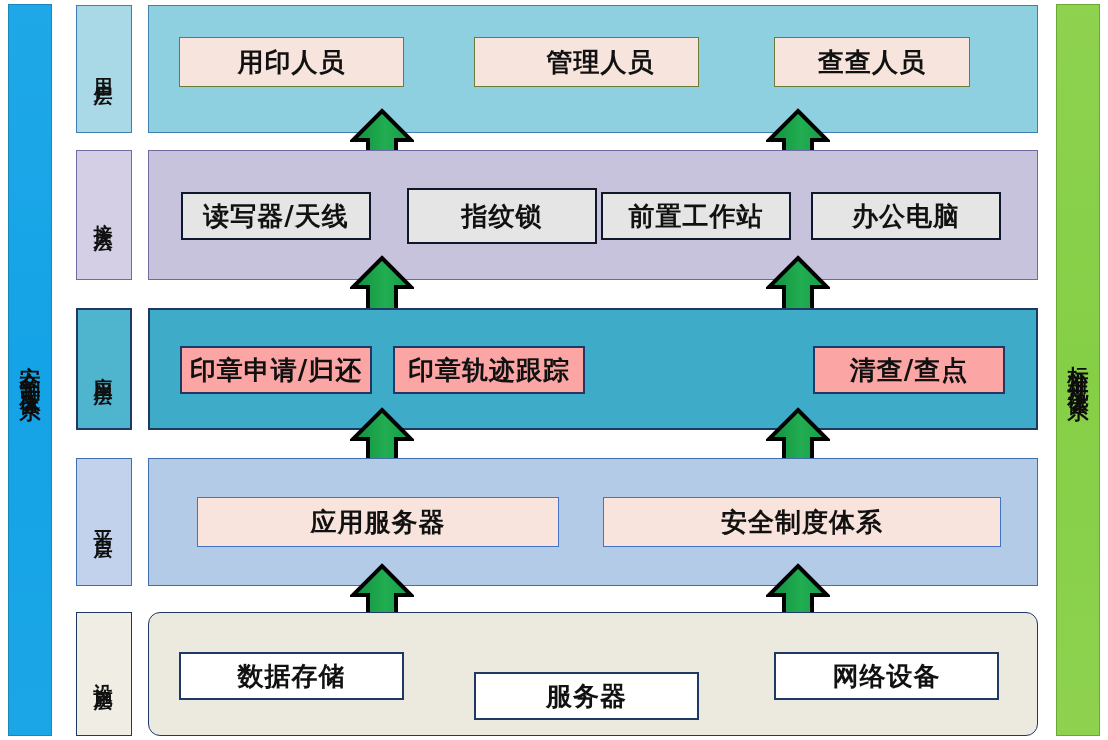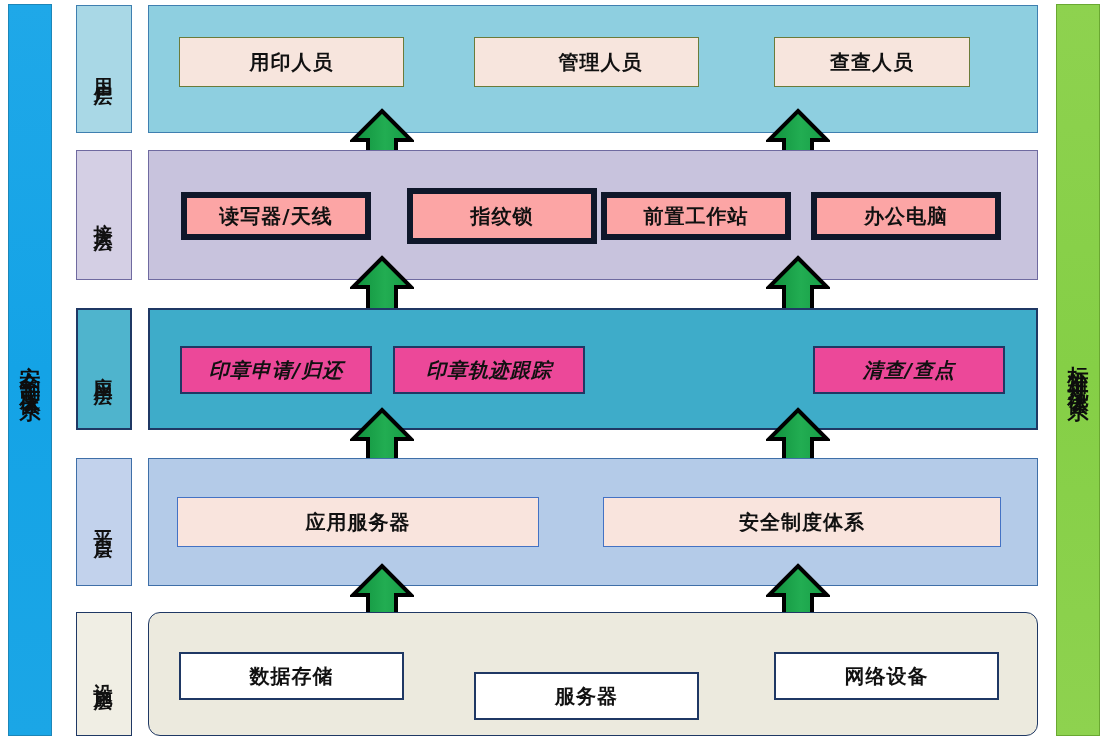--- a/index.html
+++ b/index.html
@@ -91,39 +91,39 @@
     display: flex;
     align-items: center;
   }
 
   
   .item {
     box-sizing: border-box;
     display: flex;
     align-items: center;
     justify-content: center;
-    font-size: 20px;
+    font-size: 26px;
     font-weight: bold;
     color: #111111;
     letter-spacing: 1px;
     white-space: nowrap;
   }
 
   
   .lyr-user        { background: #8ecfe0; border-color: #3f7fb0; }
   .lyr-user-chip   { background: #a9d8e6; border-color: #3f7fb0; }
   .lyr-user .item  { background: #f7e5dd; border: 1px solid #6b7b3a; }
 
   .lyr-access        { background: #c8c3dd; border-color: #6f6aa0; }
   .lyr-access-chip   { background: #d4cfe4; border-color: #6f6aa0; }
-  .lyr-access .item  { background: #fca5a5; border: 6px solid #0f172a; }
+  .lyr-access .item  { background: #e5e5e5; border: 2px solid #0f172a; }
 
   .lyr-app        { background: #3eacc9; border: 2px solid #1f3864; }
   .lyr-app-chip   { background: #4fb4cd; border: 2px solid #1f3864; }
-  .lyr-app .item  { background: #ec4899; border: 2px solid #1f3864; font-style: italic; }
+  .lyr-app .item  { background: #fca5a5; border: 2px solid #1f3864; }
 
   .lyr-plat        { background: #b4cbe8; border-color: #3f6fa8; }
   .lyr-plat-chip   { background: #c2d2ec; border-color: #3f6fa8; }
   .lyr-plat .item  { background: #f9e4dd; border: 1px solid #4472c4; }
 
   .lyr-fac        { background: #eceade; border-color: #1f3864; }
   .lyr-fac-chip   { background: #f0eee4; border-color: #1f3864; }
   .lyr-fac .item  { background: #ffffff; border: 2px solid #1f3864; }
 
   
@@ -219,21 +219,21 @@
     <svg viewBox="0 0 64 62" xmlns="http://www.w3.org/2000/svg">
       <polygon points="32,3 61,32 46,32 46,59 18,59 18,32 3,32" fill="url(#ag1)" stroke="#000000" stroke-width="4" stroke-linejoin="miter"></polygon>
     </svg>
   </div>
 
   <div class="layer-label lyr-plat-chip" style="top:458px;height:128px;">
     <span class="lbl">平台层</span>
   </div>
   <div class="band lyr-plat" style="top:458px;height:128px;">
     <div class="band-inner" style="top:38px;height:50px;">
-      <div class="item" style="position:absolute;left:28px;width:362px;height:50px;">应用服务器</div>
+      <div class="item" style="position:absolute;left:48px;width:362px;height:50px;">应用服务器</div>
       <div class="item" style="position:absolute;left:454px;width:398px;height:50px;">安全制度体系</div>
     </div>
   </div>
 
   <div class="arrow" style="left:350px;top:563px;">
     <svg viewBox="0 0 64 62" xmlns="http://www.w3.org/2000/svg">
       <polygon points="32,3 61,32 46,32 46,59 18,59 18,32 3,32" fill="url(#ag1)" stroke="#000000" stroke-width="4" stroke-linejoin="miter"></polygon>
     </svg>
   </div>
   <div class="arrow" style="left:766px;top:563px;">

